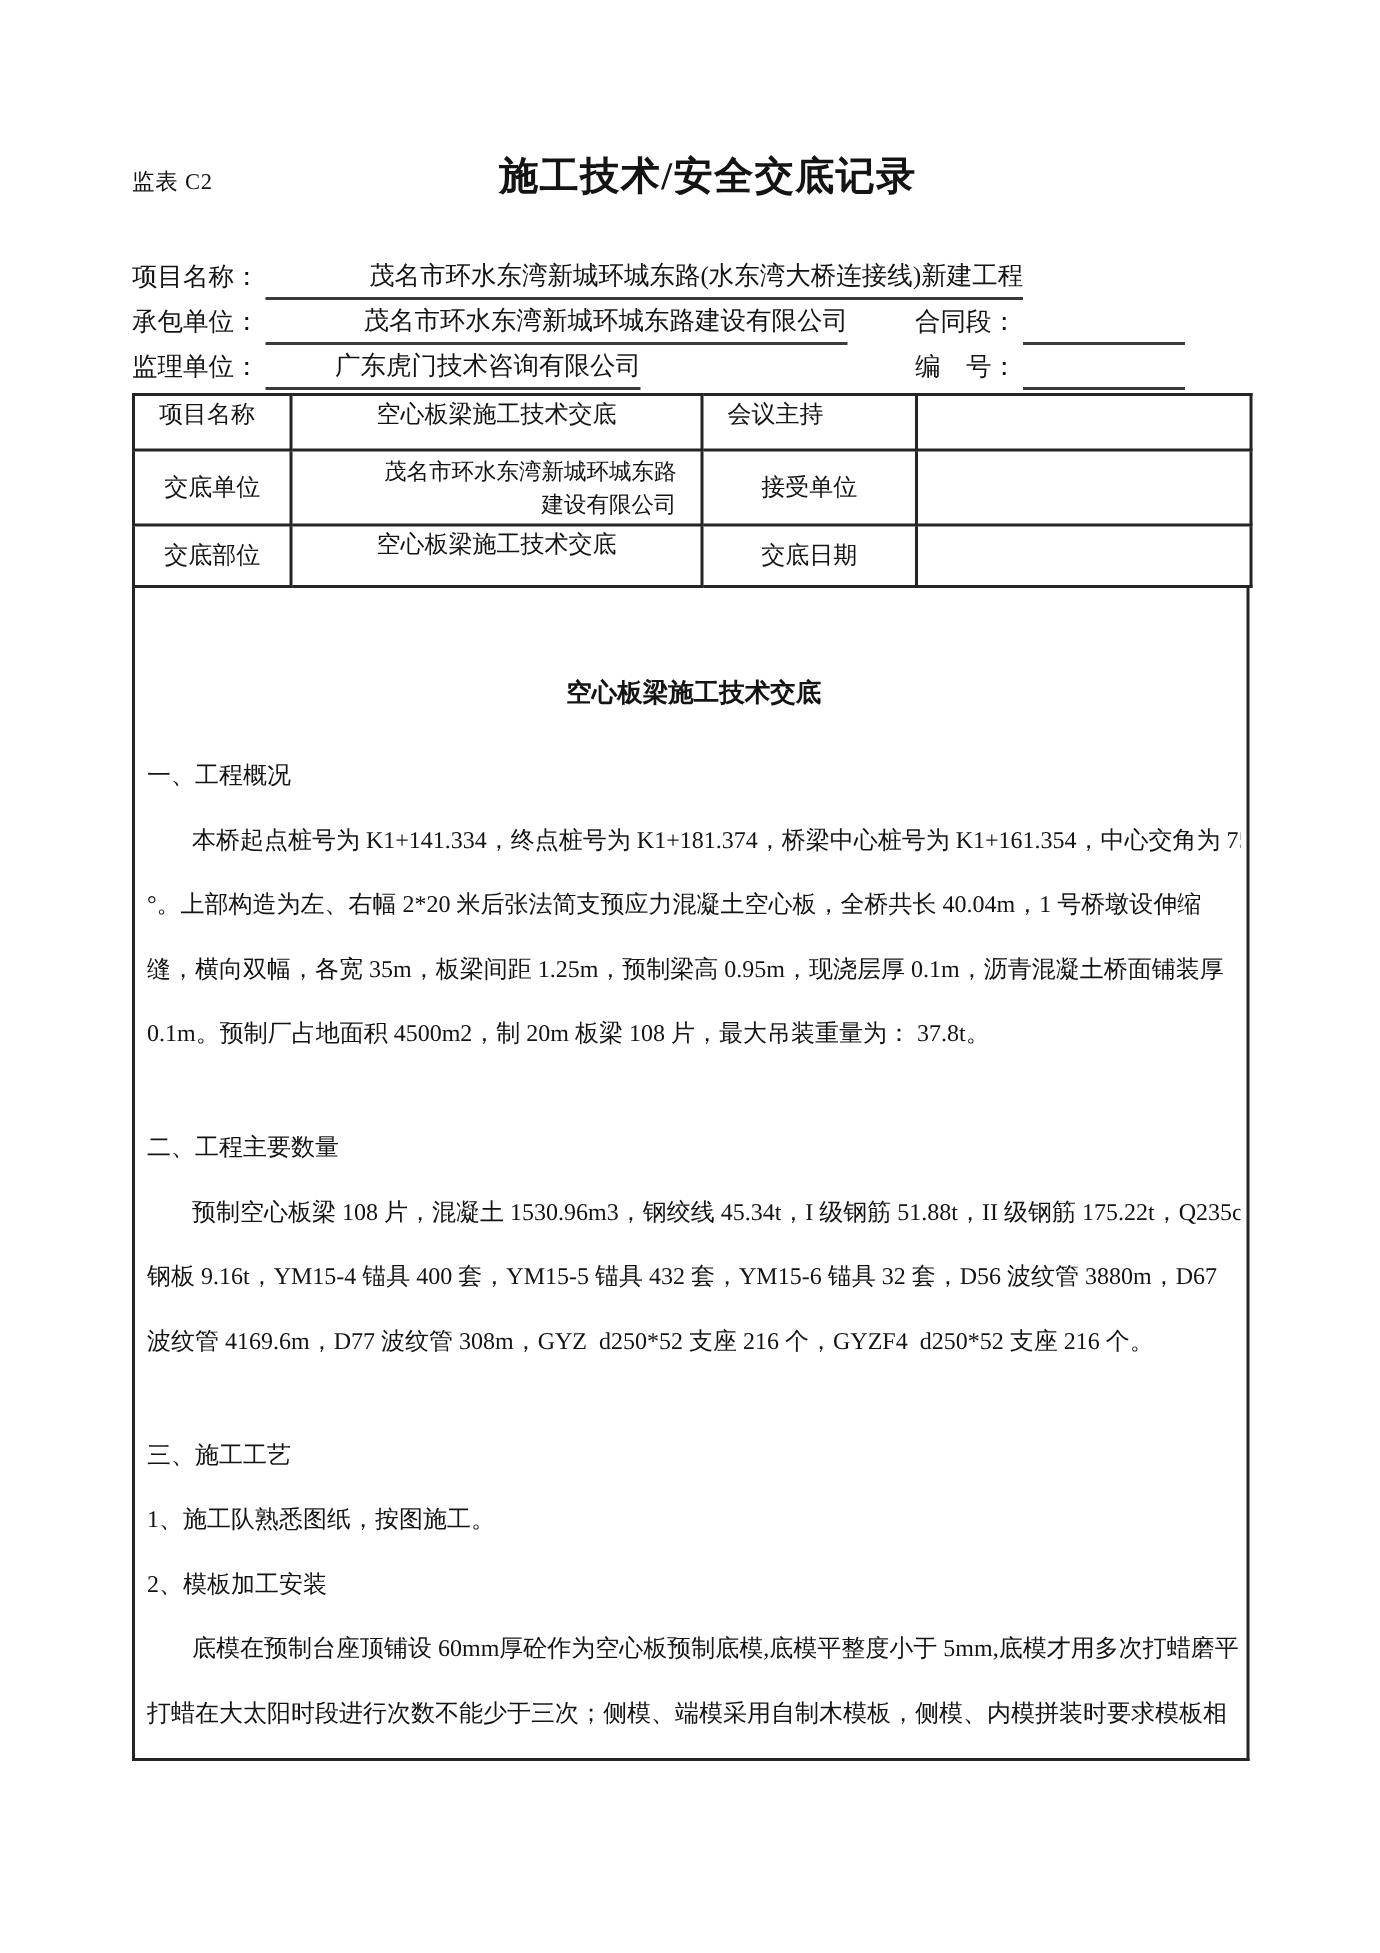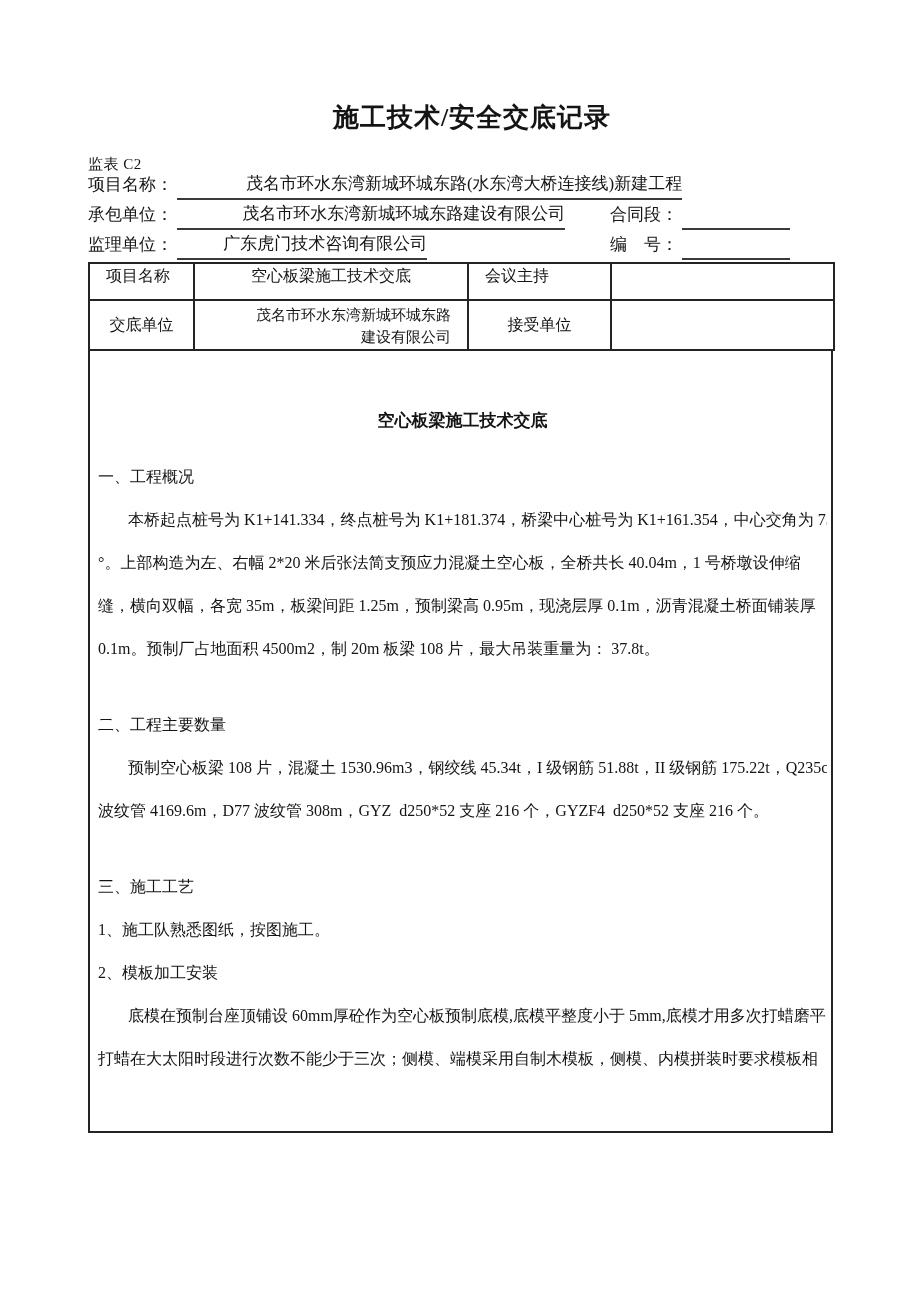--- a/index.html
+++ b/index.html
@@ -8,21 +8,21 @@
     width:920px; height:1302px;
     background:#ffffff;
     color:#141414;
     font-family:"Liberation Serif","DejaVu Serif",serif;
     overflow:hidden;
   }
   .doc { position:absolute; left:88px; top:0; width:745px; }
 
   
   .masthead { position:relative; margin-top:100px; height:34px; }
-  .form-code { position:absolute; left:0; top:12px; font-size:15px; letter-spacing:0.5px;margin-top:43px; }
+  .form-code { position:absolute; left:0; top:12px; font-size:15px; letter-spacing:0.5px; }
   .doc-title {
     position:absolute; left:23px; right:0; top:0; margin:0;
     text-align:center; font-size:26px; font-weight:bold; letter-spacing:1px;
     white-space:nowrap;
   }
 
   
   .form-rows { margin-top:36px; }
   .form-row { position:relative; height:30px; line-height:30px; font-size:17px; white-space:nowrap; }
   .flabel { display:inline-block; vertical-align:bottom; }
@@ -117,34 +117,41 @@
       </tr>
       <tr class="r2">
         <td class="cell-mid t-center">交底单位</td>
         <td class="cell-top">
           <div class="two-line">茂名市环水东湾新城环城东路</div>
           <div class="two-line">建设有限公司</div>
         </td>
         <td class="cell-mid t-center">接受单位</td>
         <td class="cell-mid t-left"></td>
       </tr>
+      <tr class="r3">
+        <td class="cell-mid t-center">交底部位</td>
+        <td class="cell-top t-center">空心板梁施工技术交底</td>
+        <td class="cell-mid t-center">交底日期</td>
+        <td class="cell-mid t-left"></td>
+      </tr>
     </tbody>
       </table>
 
     <div class="content-box">
       <div class="cline ctitle">空心板梁施工技术交底</div>
 
       <div class="cline">一、工程概况</div>
       <div class="cline indent">本桥起点桩号为 K1+141.334，终点桩号为 K1+181.374，桥梁中心桩号为 K1+161.354，中心交角为 75</div>
       <div class="cline">°。上部构造为左、右幅 2*20 米后张法简支预应力混凝土空心板，全桥共长 40.04m，1 号桥墩设伸缩</div>
       <div class="cline">缝，横向双幅，各宽 35m，板梁间距 1.25m，预制梁高 0.95m，现浇层厚 0.1m，沥青混凝土桥面铺装厚</div>
       <div class="cline">0.1m。预制厂占地面积 4500m2，制 20m 板梁 108 片，最大吊装重量为： 37.8t。</div>
 
       <div class="cline gap">二、工程主要数量</div>
       <div class="cline indent">预制空心板梁 108 片，混凝土 1530.96m3，钢绞线 45.34t，I 级钢筋 51.88t，II 级钢筋 175.22t，Q235c</div>
+      <div class="cline">钢板 9.16t，YM15-4 锚具 400 套，YM15-5 锚具 432 套，YM15-6 锚具 32 套，D56 波纹管 3880m，D67</div>
       <div class="cline">波纹管 4169.6m，D77 波纹管 308m，GYZ  d250*52 支座 216 个，GYZF4  d250*52 支座 216 个。</div>
 
       <div class="cline gap">三、施工工艺</div>
       <div class="cline">1、施工队熟悉图纸，按图施工。</div>
       <div class="cline">2、模板加工安装</div>
       <div class="cline indent">底模在预制台座顶铺设 60mm厚砼作为空心板预制底模,底模平整度小于 5mm,底模才用多次打蜡磨平，</div>
       <div class="cline">打蜡在大太阳时段进行次数不能少于三次；侧模、端模采用自制木模板，侧模、内模拼装时要求模板相</div>
     </div>
 
   </div>

